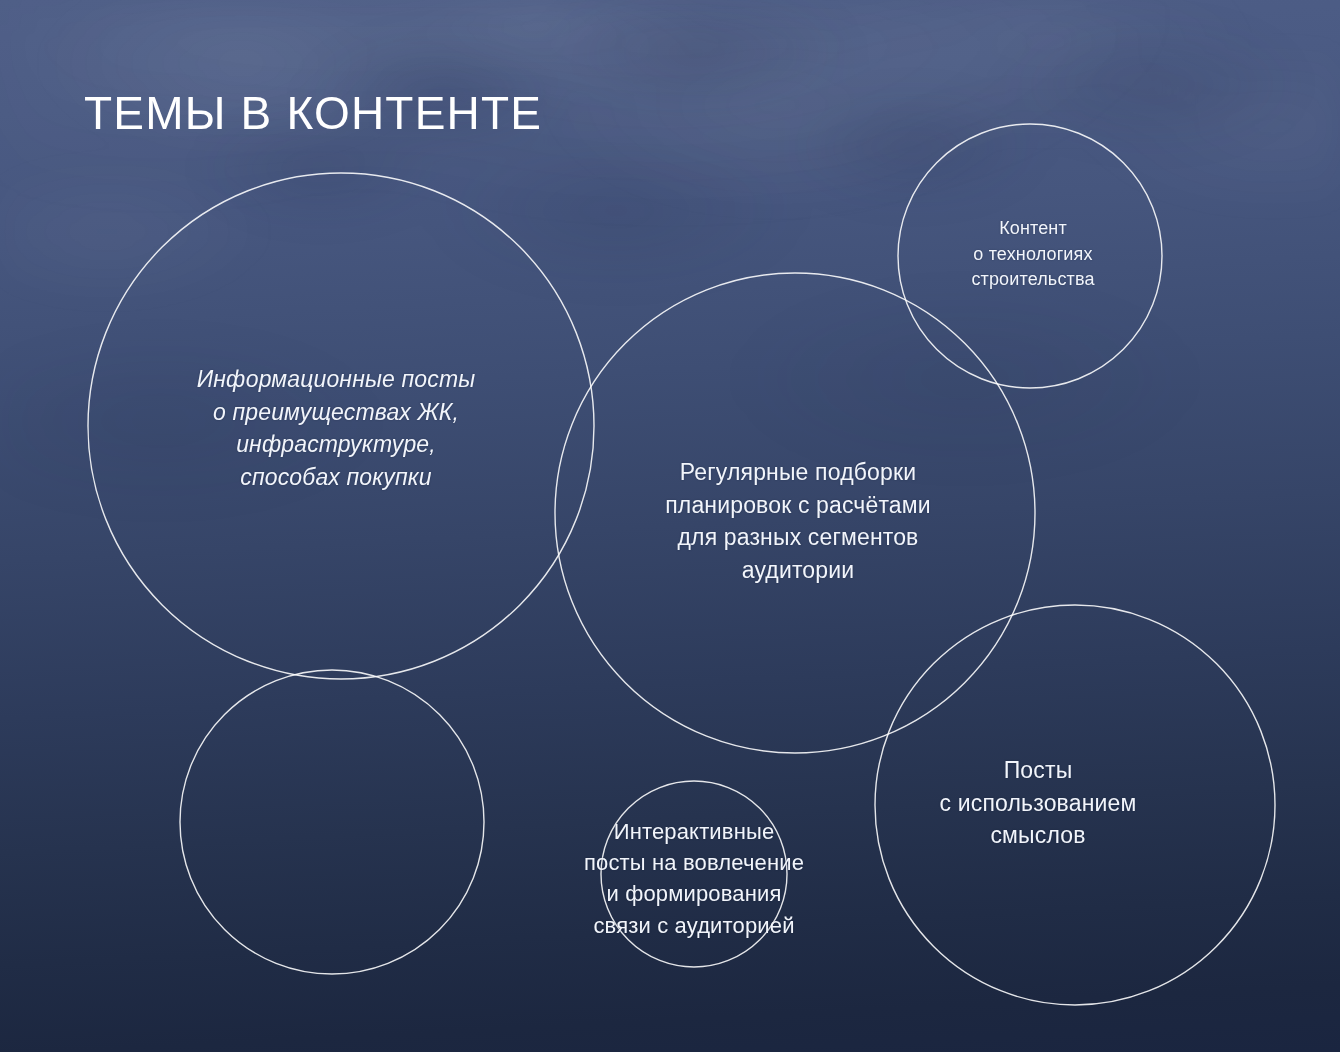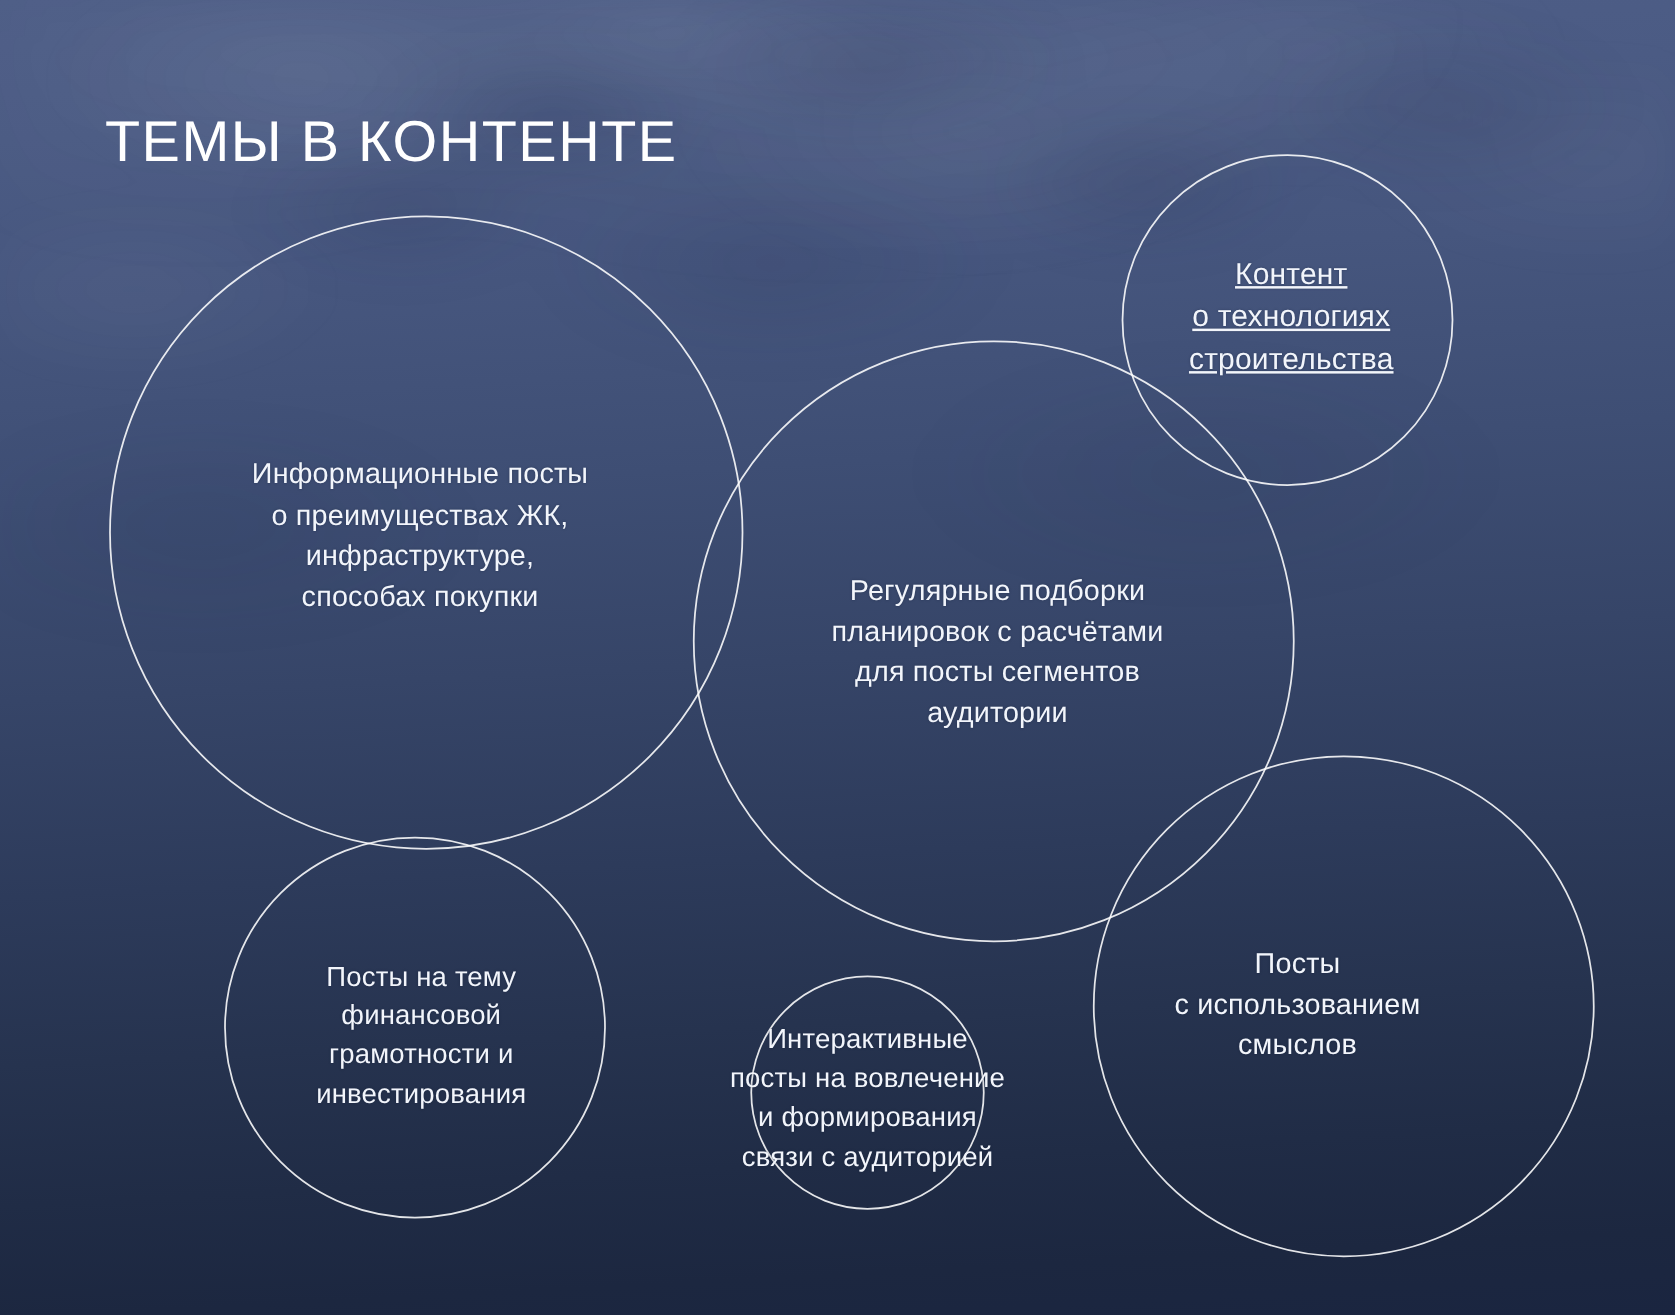--- a/index.html
+++ b/index.html
@@ -120,35 +120,31 @@
       <circle id="c2" cx="1030" cy="256" r="132" style="stroke: rgb(255, 255, 255);"></circle>
       <circle id="c3" cx="332" cy="822" r="152" style="stroke: rgb(255, 255, 255);"></circle>
       <circle id="c4" cx="694" cy="874" r="93" style="stroke: rgb(255, 255, 255);"></circle>
       <circle id="c5" cx="1075" cy="805" r="200" style="stroke: rgb(255, 255, 255);"></circle>
     </svg>
   </div>
 
   <div class="labels">
     <div class="slide-title">ТЕМЫ В КОНТЕНТЕ</div>
 
-    <div class="bubble-label" id="t0" style="left: 336px; top: 428px; font-size: 23px; color: rgb(242, 245, 251);">Информационные посты
+    <div class="bubble-label" id="t0" style="left: 336px; top: 428px; font-size: 23px; color: rgb(242, 245, 251); font-style: italic;">Информационные посты
 о преимуществах ЖК,
 инфраструктуре,
 способах покупки</div>
     <div class="bubble-label" id="t1" style="left: 798px; top: 521px; font-size: 23px; color: rgb(242, 245, 251);">Регулярные подборки
 планировок с расчётами
-для посты сегментов
+для разных сегментов
 аудитории</div>
-    <div class="bubble-label" id="t2" style="left: 1033px; top: 254px; font-size: 24px; color: rgb(242, 245, 251); text-decoration: underline;">Контент
+    <div class="bubble-label" id="t2" style="left: 1033px; top: 254px; font-size: 18px; color: rgb(242, 245, 251);">Контент
 о технологиях
 строительства</div>
-    <div class="bubble-label" id="t3" style="left: 337px; top: 828px; font-size: 22px; color: rgb(242, 245, 251);">Посты на тему
-финансовой
-грамотности и
-инвестирования</div>
     <div class="bubble-label" id="t4" style="left: 694px; top: 878px; font-size: 22px; color: rgb(242, 245, 251); text-align: center;">Интерактивные
 посты на вовлечение
 и формирования
 связи с аудиторией</div>
     <div class="bubble-label" id="t5" style="left: 1038px; top: 803px; font-size: 23px; color: rgb(242, 245, 251);">Посты
 с использованием
 смыслов</div>
   </div>
 
 </div>

